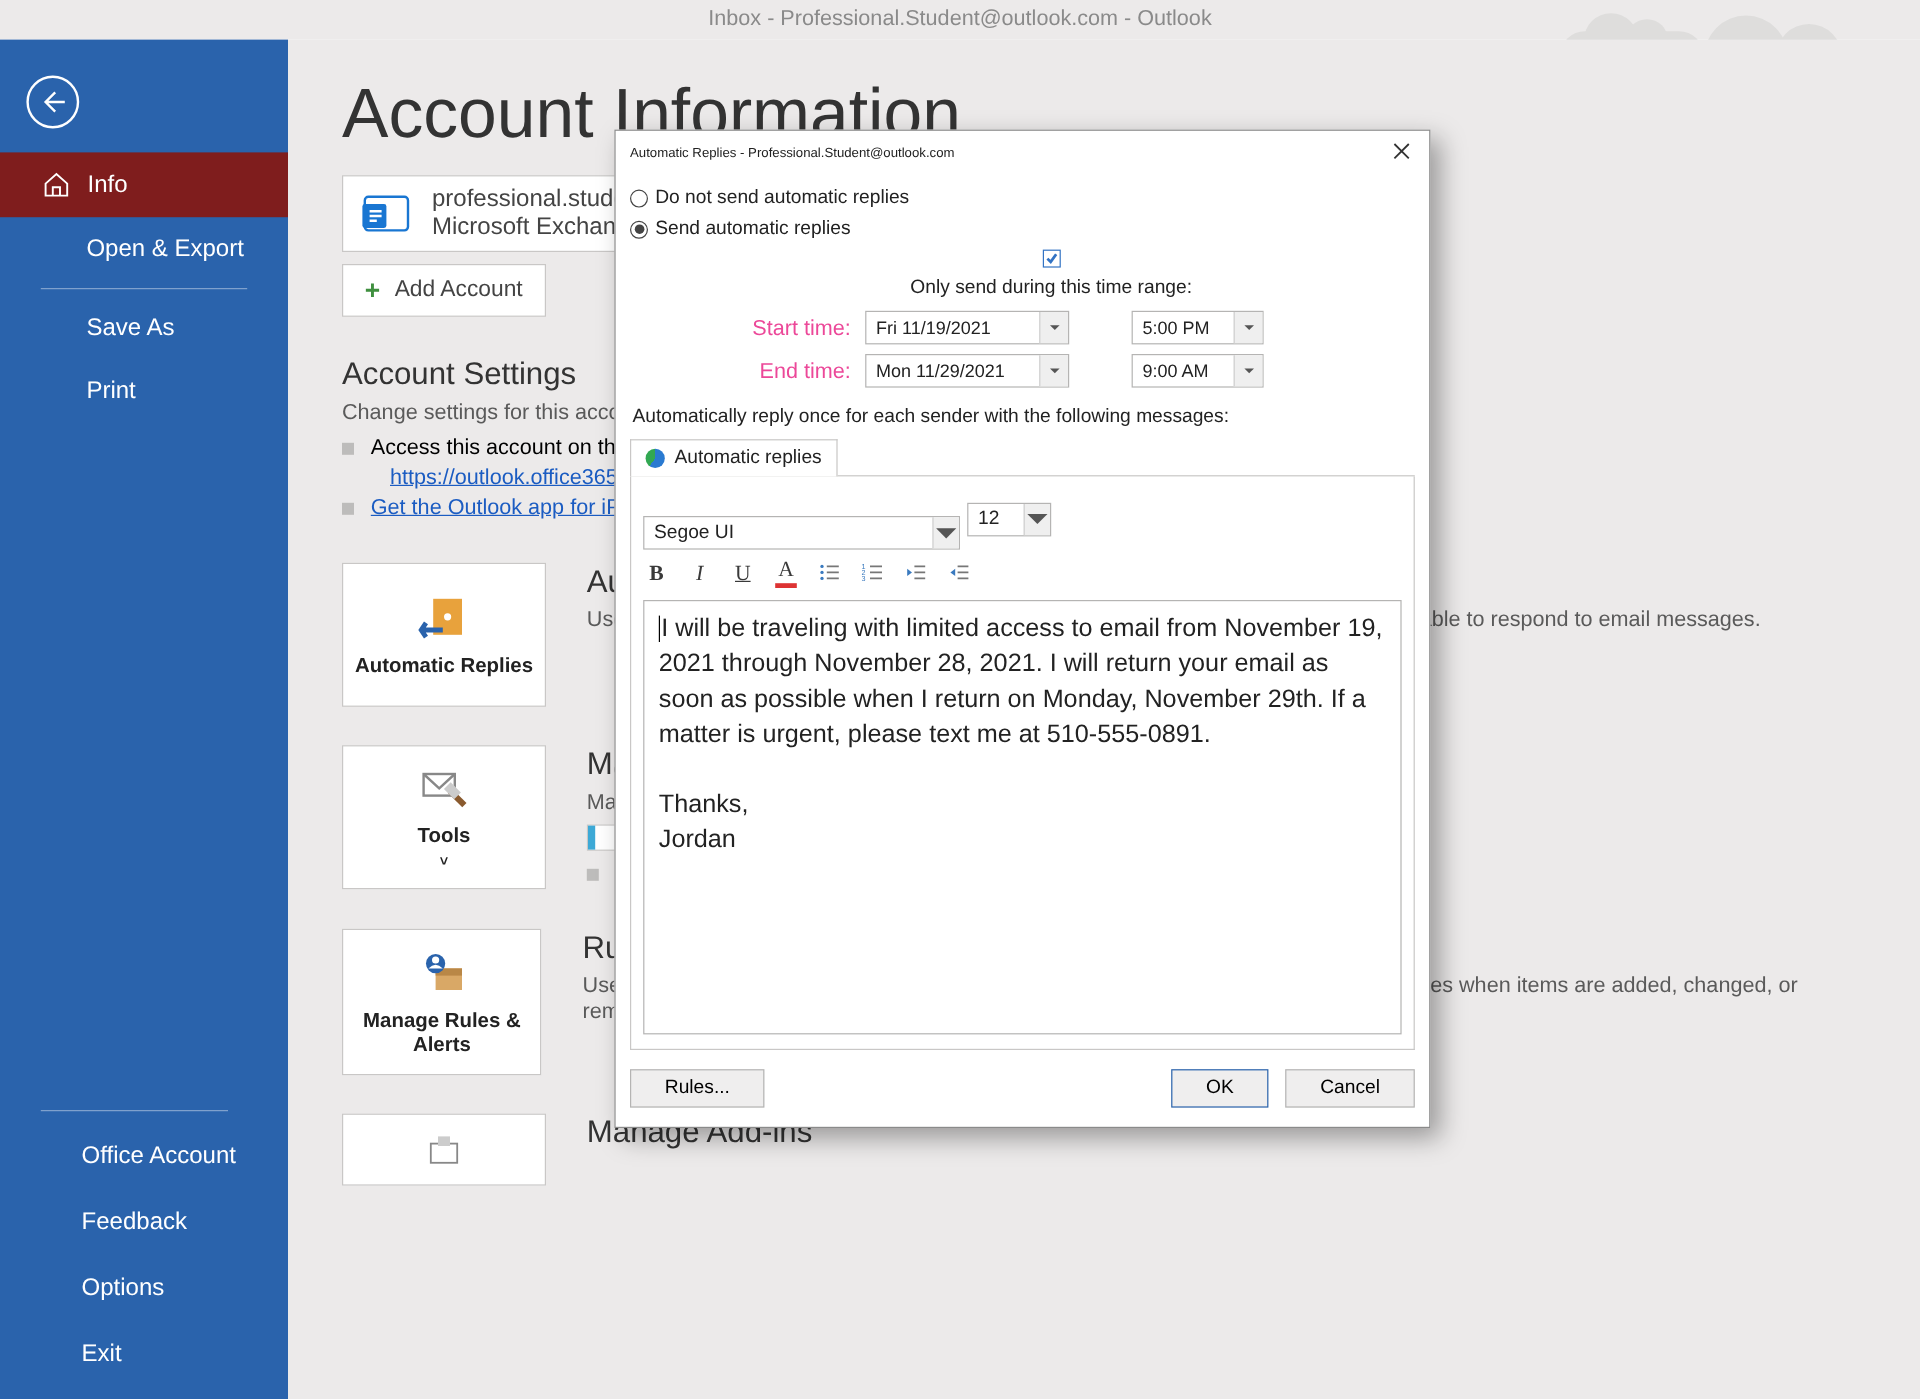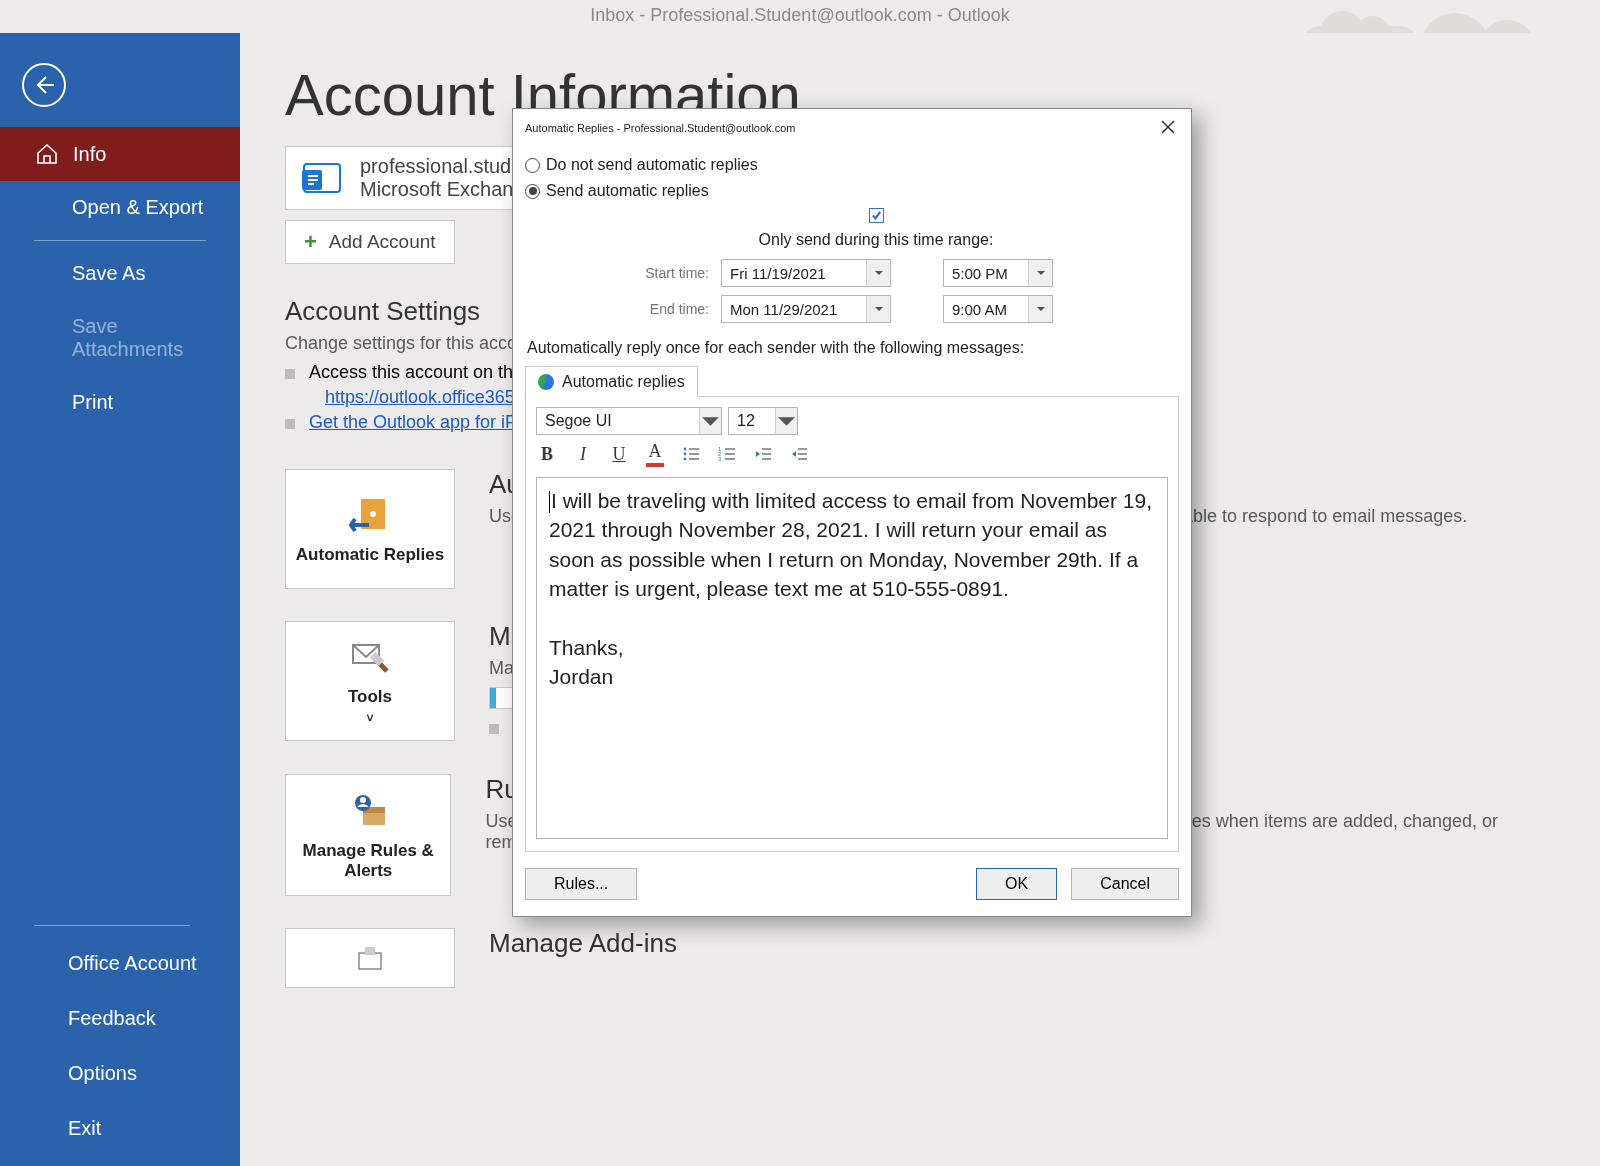--- a/index.html
+++ b/index.html
@@ -66,33 +66,33 @@
   .dialog-title { display:flex; justify-content:space-between; align-items:center; padding:7px 10px 7px 12px; font-size:11px; color:#222; }
   .dialog-close { font-size:20px; color:#333; cursor:pointer; padding:0 6px; }
   .dialog-body { padding:6px 12px 0 12px; font-size:16px; color:#222; }
   .radio-row { display:flex; align-items:center; gap:6px; padding:4px 0; }
   .radio { width:15px; height:15px; border:1.5px solid #444; border-radius:50%; display:inline-flex; align-items:center; justify-content:center; flex-shrink:0; }
   .radio .dot { width:8px; height:8px; background:#444; border-radius:50%; }
   .check-row { display:flex; align-items:center; gap:8px; padding:4px 0 10px 48px;flex-direction:column; }
   .chk { width:15px; height:15px; border:1.5px solid #3273c4; display:inline-flex; align-items:center; justify-content:center; flex-shrink:0; }
   .chk svg { width:11px; height:11px; stroke:#3273c4; stroke-width:2.5; fill:none; }
   .time-grid { display:grid; grid-template-columns:130px 170px 40px 110px; gap:8px 6px; align-items:center; margin-left:60px; }
-  .time-label { text-align:right; font-size:14px; color:#737373; padding-right:6px; }
+  .time-label { text-align:right; font-size:18px; color:#ec4899; padding-right:6px; }
   .combo { border:1px solid #b5b4b3; height:28px; display:flex; align-items:center; padding-left:8px; font-size:15px; background:#fff; position:relative; cursor:pointer;}
   .combo .drop { position:absolute; right:0; top:0; bottom:0; width:24px; background:#efefef; border-left:1px solid #cfcfcf; display:flex; align-items:center; justify-content:center; }
   .combo .drop svg { width:10px; height:10px; fill:#555; }
   .dialog-note { font-size:16px; color:#222; padding:16px 0 8px 2px; }
 
   .tab-strip { border-bottom:1px solid #c9c7c6; display:flex; }
   .tab { border:1px solid #c9c7c6; border-bottom:none; background:#fff; padding:6px 12px; font-size:16px; display:flex; align-items:center; gap:8px; position:relative; top:1px; }
   .globe { width:16px; height:16px; border-radius:50%; background:conic-gradient(#2a7ad1 0 60%, #32a852 60% 100%); display:inline-block;}
   .editor-area { border:1px solid #c9c7c6; border-top:none; padding:10px 10px 12px; }
   .format-row { display:flex; align-items:center; gap:6px; }
   .font-select, .size-select { border:1px solid #b5b4b3; height:28px; display:flex; align-items:center; padding-left:8px; font-size:16px; background:#fff; position:relative; cursor:pointer;}
-  .font-select { width:186px; }
+  .font-select { width:264px;margin-top:23px; }
   .size-select { width:70px; }
   .font-select .drop, .size-select .drop { position:absolute; right:0; top:0; bottom:0; width:22px; background:#efefef; border-left:1px solid #cfcfcf; display:flex; align-items:center; justify-content:center;}
   .fmt-icons { display:flex; gap:14px; margin-top:8px; align-items:center; }
   .fmt-icon { width:22px; height:22px; display:flex; align-items:center; justify-content:center; font-size:18px; color:#3a3a3a; cursor:pointer; font-family:"Times New Roman",serif;}
   .fmt-icon.ul { text-decoration:underline; }
   .fmt-icon.it { font-style:italic; }
   .fmt-icon.bold { font-weight:bold; }
   .font-color-ic { display:flex; flex-direction:column; align-items:center; gap:1px;}
   .font-color-ic .bar { width:18px; height:4px; background:#d33; }
 
@@ -128,23 +128,20 @@
         </svg>
     </span>
     <span>Info</span>
   </div>
   <div class="nav-item nav-indent">
       <span>Open &amp; Export</span>
     </div>
   <div class="nav-sep"></div>
   <div class="nav-item nav-indent">
       <span>Save As</span>
-    </div>
-  <div class="nav-item nav-indent nav-faded">
-      <span>Save Attachments</span>
     </div>
   <div class="nav-item nav-indent">
       <span>Print</span>
     </div>
 
   <div class="bottom-nav">
     <div class="nav-sep"></div>
     <div class="nav-item">
         <span>Office Account</span>
       </div>

